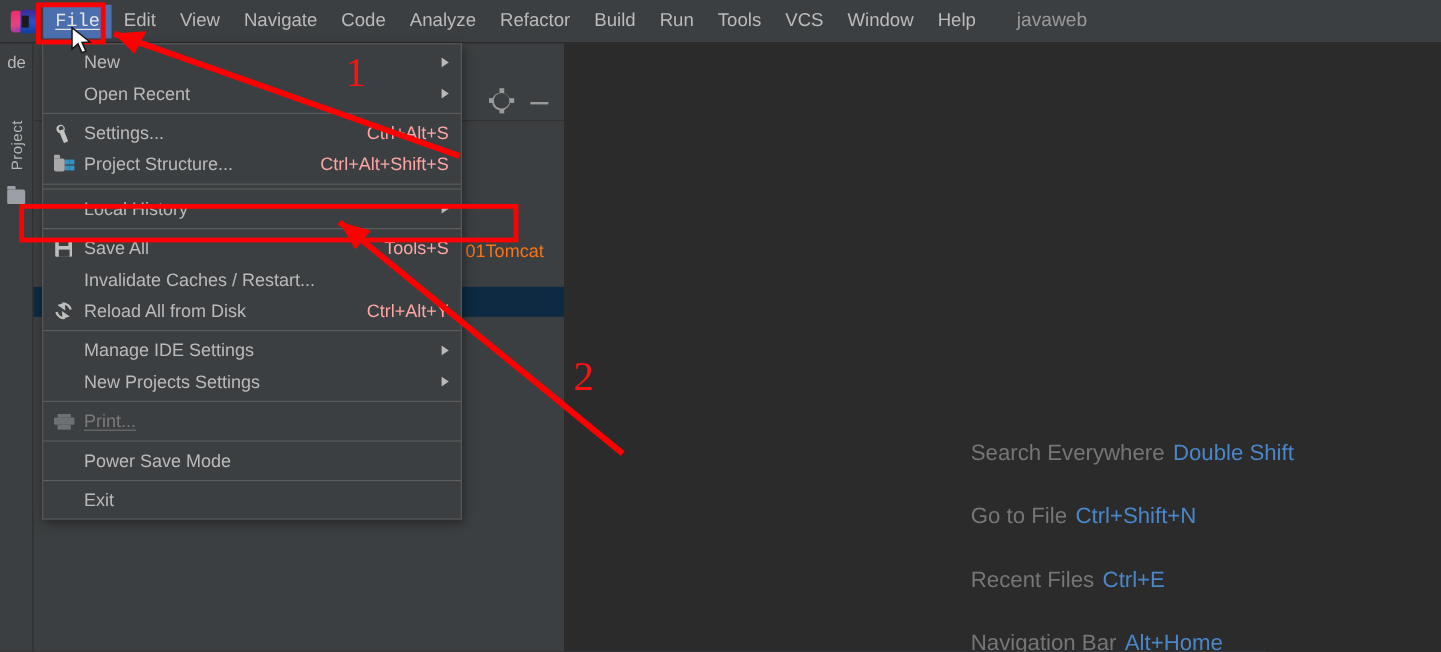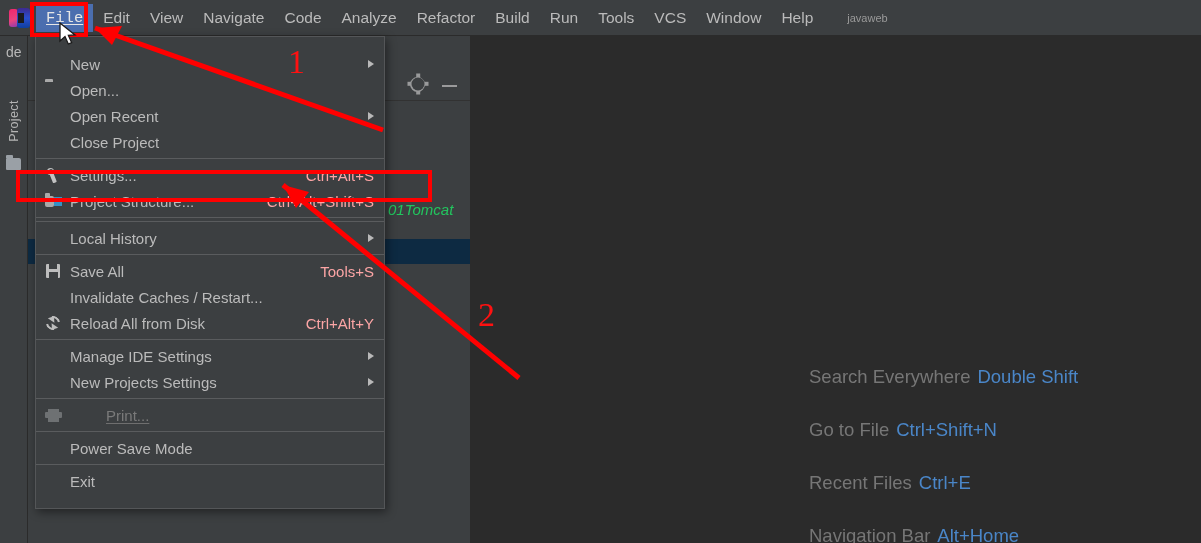--- a/index.html
+++ b/index.html
@@ -60,21 +60,21 @@
     line-height: 20px;
     cursor: default;
   }
   .menu-item.active {
     background: #4b6eaf;
     color: #e6e6e6;
     font-family: Liberation Mono, monospace;
   }
   .menu-item u { text-underline-offset: 2px; }
   .project-name {
-    font-size: 11px;
+    font-size: 16px;
     color: #9a9a9a;
     margin-left: 24px;
     white-space: nowrap;
   }
 
   
   .left-strip {
     position: absolute;
     left: 0; top: 36px; bottom: 0;
     width: 28px;
@@ -150,24 +150,23 @@
   }
   .min-ico {
     width: 15px; height: 2px;
     background: #b9b9b9;
     margin-top: 8px;
   }
   .tw-body { position:absolute; left:0; right:0; top:65px; bottom:0; }
   .tree-row {
     position: absolute;
     font-size: 15px;
-    color: #22c55e;
+    color: #f97316;
     white-space: nowrap;
     left: 360px;
-    font-style: italic;
   }
   .tree-row.sel {
     left: 0; right: 0;
     height: 25px;
     background: #0d2a42;
   }
 
   
   .editor {
     position: absolute;
@@ -193,21 +192,21 @@
   }
 
   
   .dropdown {
     position: absolute;
     left: 35px; top: 36px;
     width: 350px;
     background: #3c3f41;
     border: 1px solid #545658;
     box-shadow: 2px 3px 9px rgba(0,0,0,.45);
-    padding: 14px 0;
+    padding: 2px 0;
     z-index: 20;
   }
   .mrow {
     position: relative;
     height: 26px;
     display: flex;
     align-items: center;
     font-size: 15px;
     color: #bbbbbb;
     padding-left: 34px;
@@ -375,33 +374,26 @@
     <div class="project-name">javaweb</div>
   </div>
 
   <div class="dropdown">
 
     <div class="mrow">
       <span>New</span>
       <span class="arrow"></span>
     </div>
 
-    <div class="mrow">
-      <span class="mico"><span class="ico-folder"></span></span>
-      <span>Open...</span>
-    </div>
 
     <div class="mrow">
       <span>Open Recent</span>
       <span class="arrow"></span>
     </div>
 
-    <div class="mrow">
-      <span>Close Project</span>
-    </div>
 
     <div class="msep"></div>
 
     <div class="mrow">
       <span class="mico">
           <span class="ico-wrench">
             <i></i>
             <i></i>
             <i></i>
           </span>
@@ -473,21 +465,21 @@
 
 
     <div class="mrow disabled">
       <span class="mico">
           <span class="ico-print">
             <i></i>
             <i></i>
             <i></i>
           </span>
         </span>
-      <span style="text-decoration:underline;text-decoration-color:#6f6f6f;text-underline-offset:2px;margin-left:36px;">Print...</span>
+      <span style="text-decoration:underline;text-decoration-color:#6f6f6f;text-underline-offset:2px;">Print...</span>
     </div>
 
     <div class="msep"></div>
 
     <div class="mrow">
       <span>Power Save Mode</span>
     </div>
 
     <div class="msep"></div>
 

